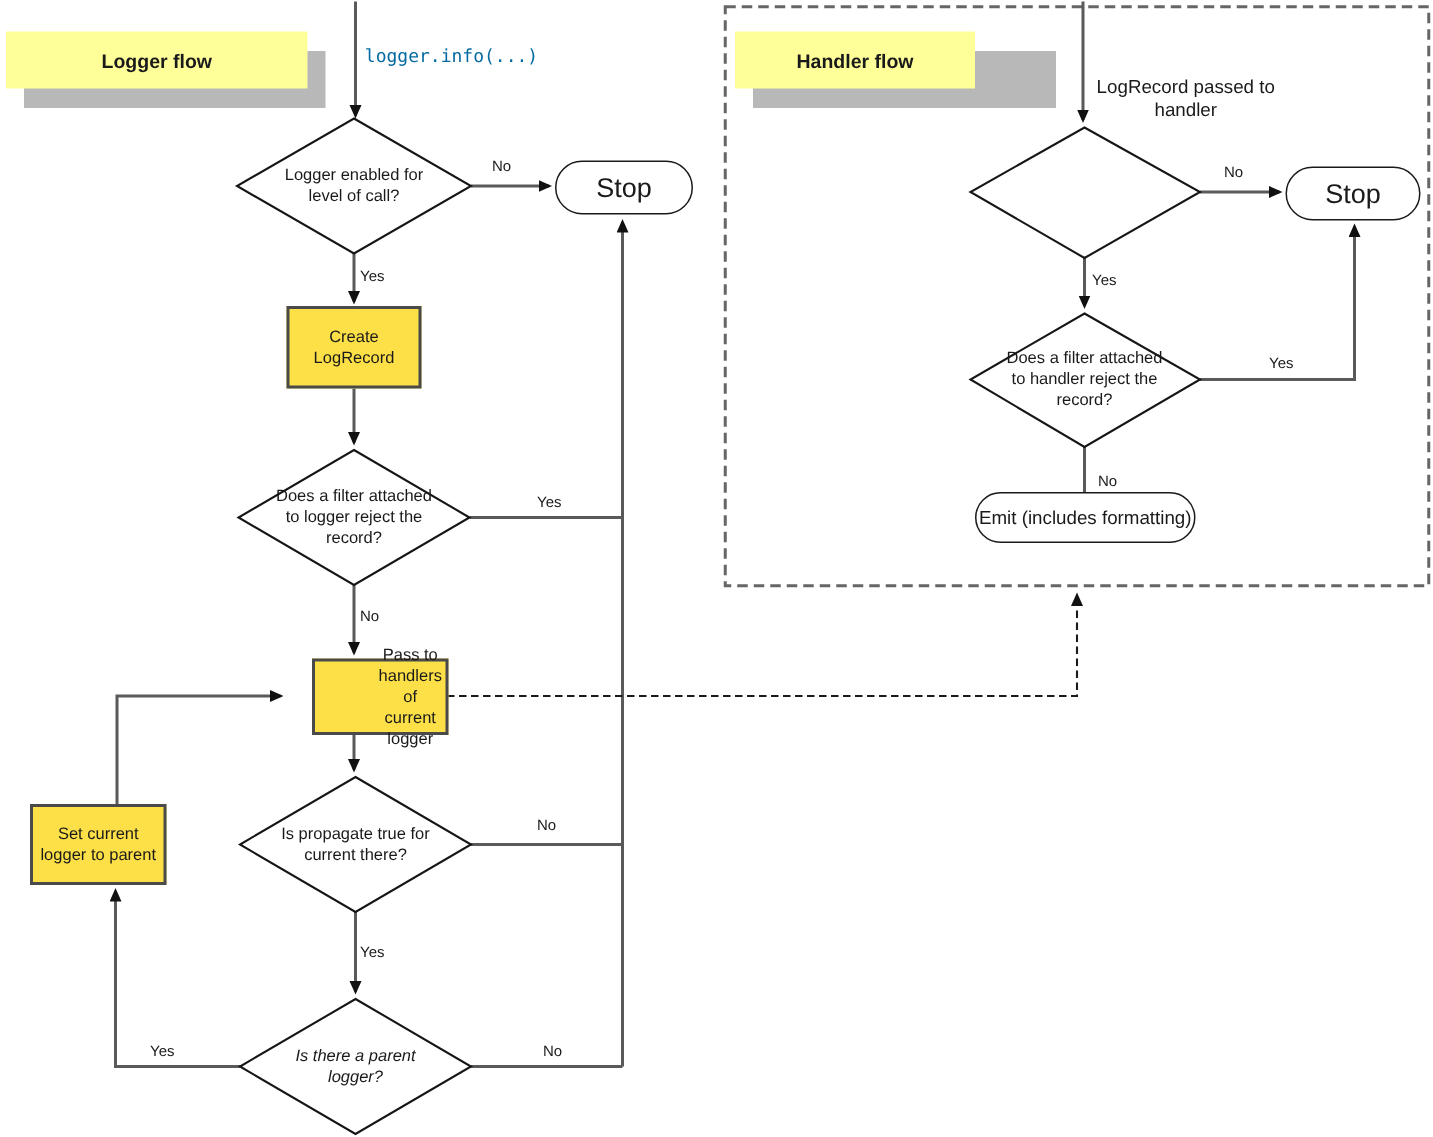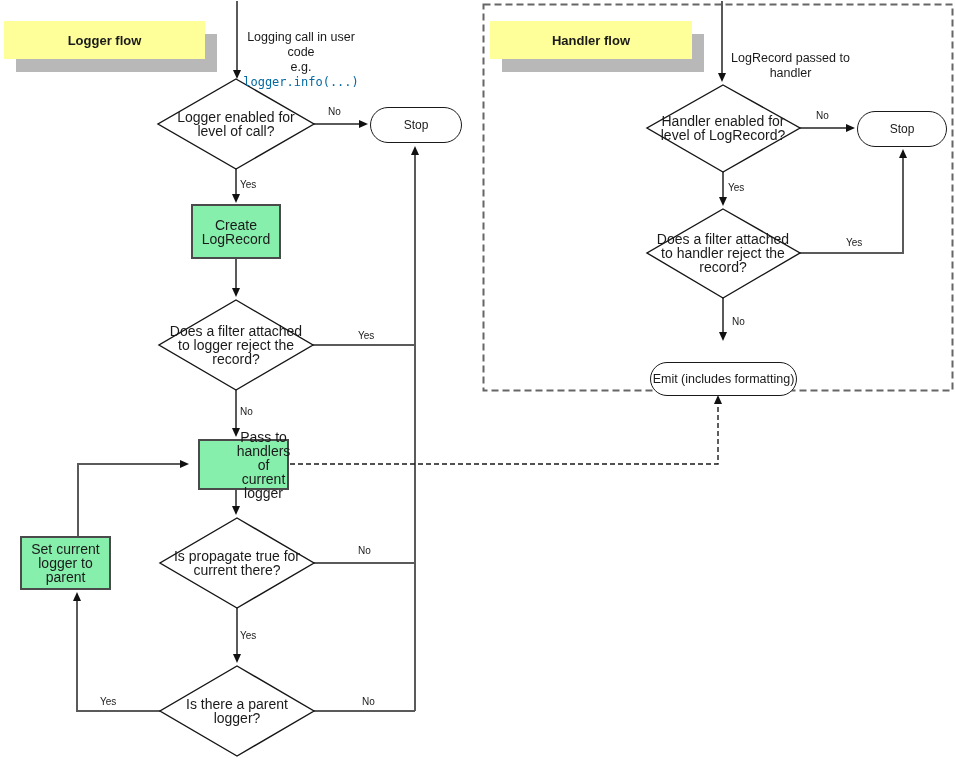--- a/index.html
+++ b/index.html
@@ -3,25 +3,25 @@
 <meta charset="utf-8">
 <style>
   html,body{margin:0;padding:0;background:#fff;}
   #stage{
     position:relative;width:955px;height:758px;background:#fff;overflow:hidden;
     font-family:"Liberation Sans",sans-serif;color:#1a1a1a;
   }
   svg{position:absolute;left:0;top:0;}
   .node{
     position:absolute;display:flex;align-items:center;justify-content:center;
-    text-align:center;font-size:14px;line-height:14px;white-space:pre-line;
+    text-align:center;font-size:11px;line-height:14px;white-space:pre-line;
     box-sizing:border-box;
   }
-  .box{background:#86efac;border:2px solid #4a4a4a;}
-  .pill{background:#fff;border:1.4px solid #1a1a1a;border-radius:18px;font-size:12px;}
+  .box{background:#fde047;border:2px solid #4a4a4a;}
+  .pill{background:#fff;border:1.4px solid #1a1a1a;border-radius:18px;font-size:18px;}
   .dtext{background:transparent;}
   .edge-label{position:absolute;font-size:10px;line-height:14px;white-space:nowrap;}
   .note-shadow{position:absolute;background:#b8b8b8;}
   .note{
     position:absolute;background:#ffff99;display:flex;align-items:center;justify-content:center;
     font-weight:bold;font-size:13px;
   }
   .start-block{
     position:absolute;text-align:center;font-size:12.5px;line-height:15px;white-space:pre-line;
   }
@@ -75,63 +75,58 @@
       <polygon points="723,209 800,253 723,298 647,253"></polygon>
     </g>
   </svg>
 
   <div class="note-shadow" style="left:16px;top:34px;width:201px;height:38px;"></div>
   <div class="note" style="left:4px;top:21px;width:201px;height:38px;align-items:center;">
     <span>Logger flow</span>
   </div>
 
   <div class="note-shadow" style="left:502px;top:34px;width:202px;height:38px;"></div>
-  <div class="note" style="left:490px;top:21px;width:202px;height:38px;">
+  <div class="note" style="left:490px;top:21px;width:160px;height:38px;">
     <span>Handler flow</span>
   </div>
 
   <div class="start-block" style="left:235px;top:15px;width:132px;">
-    <span>Logging call in user
-code
-e.g.</span>
     <div class="code-line">logger.info(...)</div>
   </div>
 
   <div class="start-block" style="left:728px;top:36px;width:125px;">
     <span>LogRecord passed to
 handler</span>
   </div>
 
   <div class="node dtext" style="left:156px;top:96px;width:160px;height:56px;">Logger enabled for
 level of call?</div>
   <div class="node dtext" style="left:156px;top:310px;width:160px;height:70px;">Does a filter attached
 to logger reject the
 record?</div>
   <div class="node dtext" style="left:157px;top:533px;width:160px;height:60px;">Is propagate true for
 current there?</div>
-  <div class="node dtext" style="left:157px;top:683px;width:160px;height:56px;">Is there a parent
+  <div class="node dtext" style="left:157px;top:683px;width:160px;height:56px;font-style:italic;">Is there a parent
 logger?</div>
 
-  <div class="node dtext" style="left:643px;top:100px;width:160px;height:56px;">Handler enabled for
-level of LogRecord?</div>
   <div class="node dtext" style="left:643px;top:218px;width:160px;height:70px;">Does a filter attached
 to handler reject the
 record?</div>
 
   <div class="node box" style="left:191px;top:204px;width:90px;height:55px;">Create
 LogRecord</div>
-  <div class="node box" style="left:198px;top:439px;width:91px;height:51px;padding-left:40px;">Pass to
+  <div class="node box" style="left:208px;top:439px;width:91px;height:51px;padding-left:40px;">Pass to
 handlers of
 current logger</div>
   <div class="node box" style="left:20px;top:536px;width:91px;height:54px;">Set current
 logger to parent</div>
 
   <div class="node pill" style="left:370px;top:107px;width:92px;height:36px;">Stop</div>
   <div class="node pill" style="left:857px;top:111px;width:90px;height:36px;">Stop</div>
-  <div class="node pill" style="left:650px;top:362px;width:147px;height:34px;font-size:12.5px;">Emit (includes formatting)</div>
+  <div class="node pill" style="left:650px;top:328px;width:147px;height:34px;font-size:12.5px;">Emit (includes formatting)</div>
 
   <div class="edge-label" style="left:328px;top:105px;">No</div>
   <div class="edge-label" style="left:240px;top:178px;">Yes</div>
   <div class="edge-label" style="left:358px;top:329px;">Yes</div>
   <div class="edge-label" style="left:240px;top:405px;">No</div>
   <div class="edge-label" style="left:358px;top:544px;">No</div>
   <div class="edge-label" style="left:240px;top:629px;">Yes</div>
   <div class="edge-label" style="left:100px;top:695px;">Yes</div>
   <div class="edge-label" style="left:362px;top:695px;">No</div>
 

